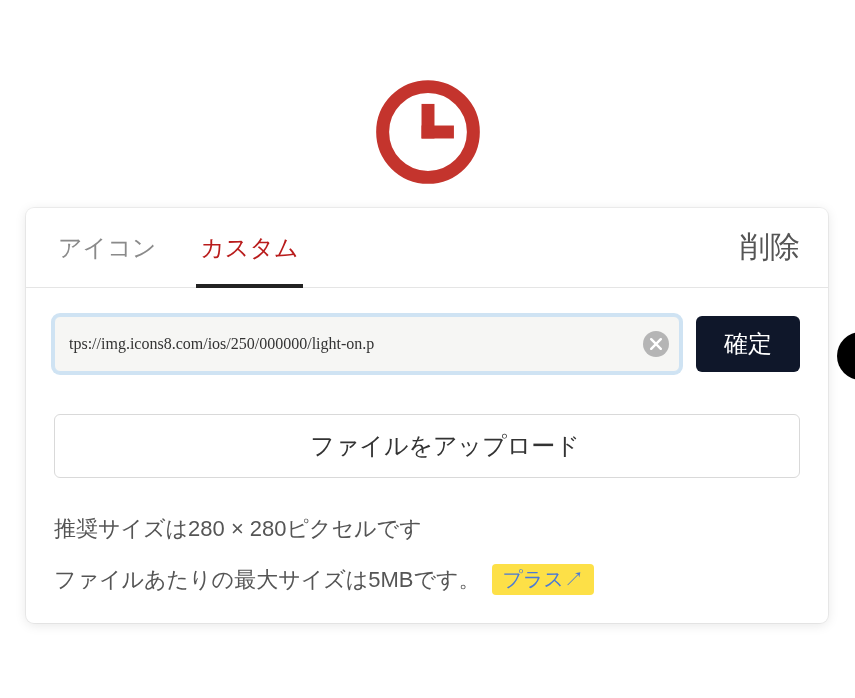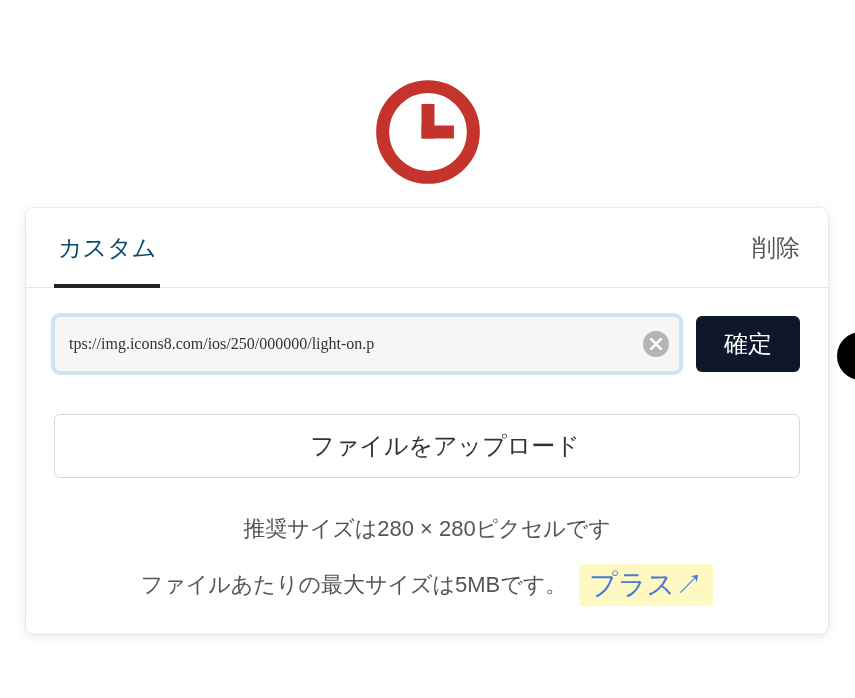--- a/index.html
+++ b/index.html
@@ -30,31 +30,31 @@
     font-size: 24px;
     color: #8a8a8a;
     padding: 0 4px;
     margin-right: 36px;
     height: 100%;
     display: flex;
     align-items: center;
     cursor: pointer;
     position: relative;
   }
-  .tab.active { color: #0c4a6e; }
+  .tab.active { color: #b91c1c; }
   .tab.active::after {
     content: "";
     position: absolute;
     left: 0; right: 0; bottom: -1px;
     height: 4px;
     background: #222;
   }
   .tab-spacer { flex: 1; }
   .delete-link {
-    font-size: 24px;
+    font-size: 30px;
     color: #555;
     cursor: pointer;
   }
 
   .body-area { padding: 28px 28px 0 28px; }
   .url-row { display: flex; gap: 16px; align-items: stretch; }
   .url-input-wrap {
     flex: 1;
     position: relative;
     display: flex;
@@ -114,31 +114,30 @@
     cursor: pointer;
     padding-left: 36px;
   }
 
   .hint-row {
     margin-top: 36px;
     text-align: center;
     font-size: 22px;
     color: #555;
     display: flex;
-    justify-content: center;
     align-items: center;
     gap: 12px;
     flex-wrap: wrap;
   }
   .plus-badge {
-    background: #fef9c3;
+    background: #fde047;
     color: #4a79d6;
     border-radius: 4px;
     padding: 2px 10px;
-    font-size: 28px;
+    font-size: 20px;
     cursor: pointer;
   }
 
   .side-blob {
     position: absolute;
     right: -10px;
     top: 332px;
     width: 28px;
     height: 48px;
     background: #000;
@@ -153,20 +152,21 @@
   <svg class="big-clock" viewBox="0 0 100 100">
     <circle cx="50" cy="50" r="42" fill="none" stroke="#c4342d" stroke-width="12"></circle>
     <rect x="44" y="24" width="12" height="32" fill="#c4342d"></rect>
     <rect x="44" y="44" width="30" height="12" fill="#c4342d"></rect>
   </svg>
 </div>
 
 <div class="popover">
 
   <div class="tab-row">
+    <div class="tab">アイコン</div>
     <div class="tab active">カスタム</div>
     <div class="tab-spacer"></div>
     <div class="delete-link">削除</div>
   </div>
 
   <div class="body-area">
 
     <div class="url-row">
       <div class="url-input-wrap">
         <input class="url-input" type="text" value="tps://img.icons8.com/ios/250/000000/light-on.p" style="">

